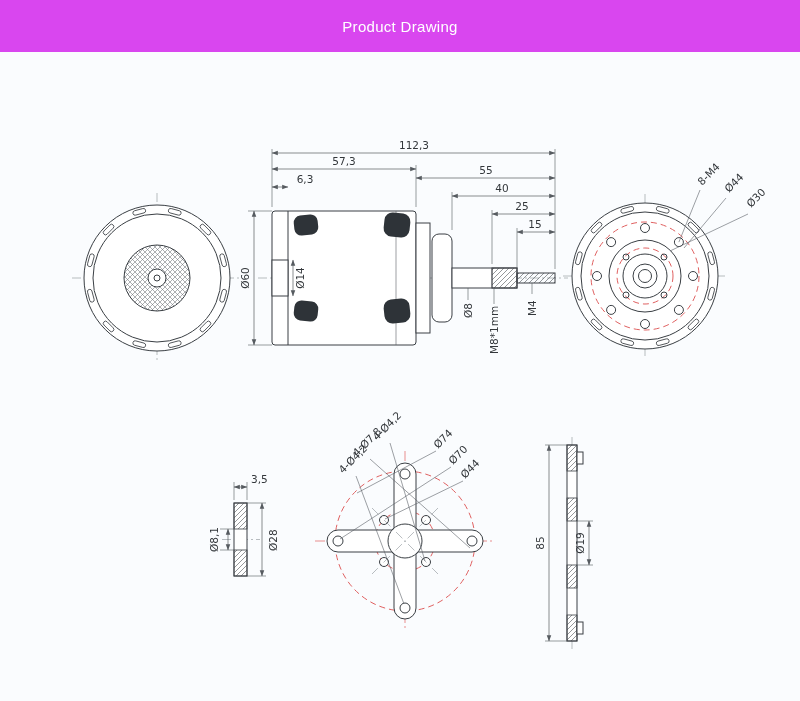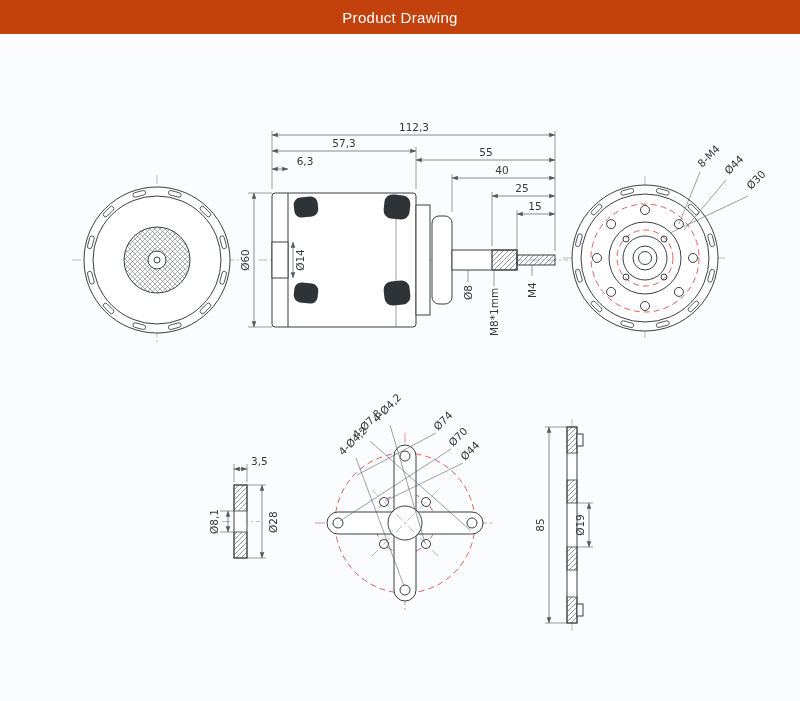--- a/index.html
+++ b/index.html
@@ -1,16 +1,16 @@
 <!DOCTYPE html>
 <html><head>
 <meta charset="utf-8">
 <style>
   html,body{margin:0;padding:0;background:#fafcfe;width:800px;height:701px;overflow:hidden;}
-  .header{height:34px;background:#c2410c;display:flex;align-items:center;justify-content:center;}
+  .header{height:52px;background:#d946ef;display:flex;align-items:center;justify-content:center;}
   .header span{color:#fff;font:15px "Liberation Sans", sans-serif;letter-spacing:.3px;}
   svg{display:block;}
   .ln{stroke:#3a3f44;stroke-width:1;fill:none;}
   .lnw{stroke:#3a3f44;stroke-width:1;fill:#fff;}
   .thin{stroke:#5a6067;stroke-width:.6;fill:none;}
   .cl{stroke:#8a9096;stroke-width:.6;fill:none;stroke-dasharray:9 3 2 3;}
   .red{stroke:#e06060;stroke-width:1;fill:none;stroke-dasharray:6 4;}
   .redcl{stroke:#e06060;stroke-width:.7;fill:none;stroke-dasharray:10 3 2 3;}
   .ext{stroke:#565b60;stroke-width:.6;fill:none;}
   .dim{stroke:#565b60;stroke-width:.7;fill:none;}

